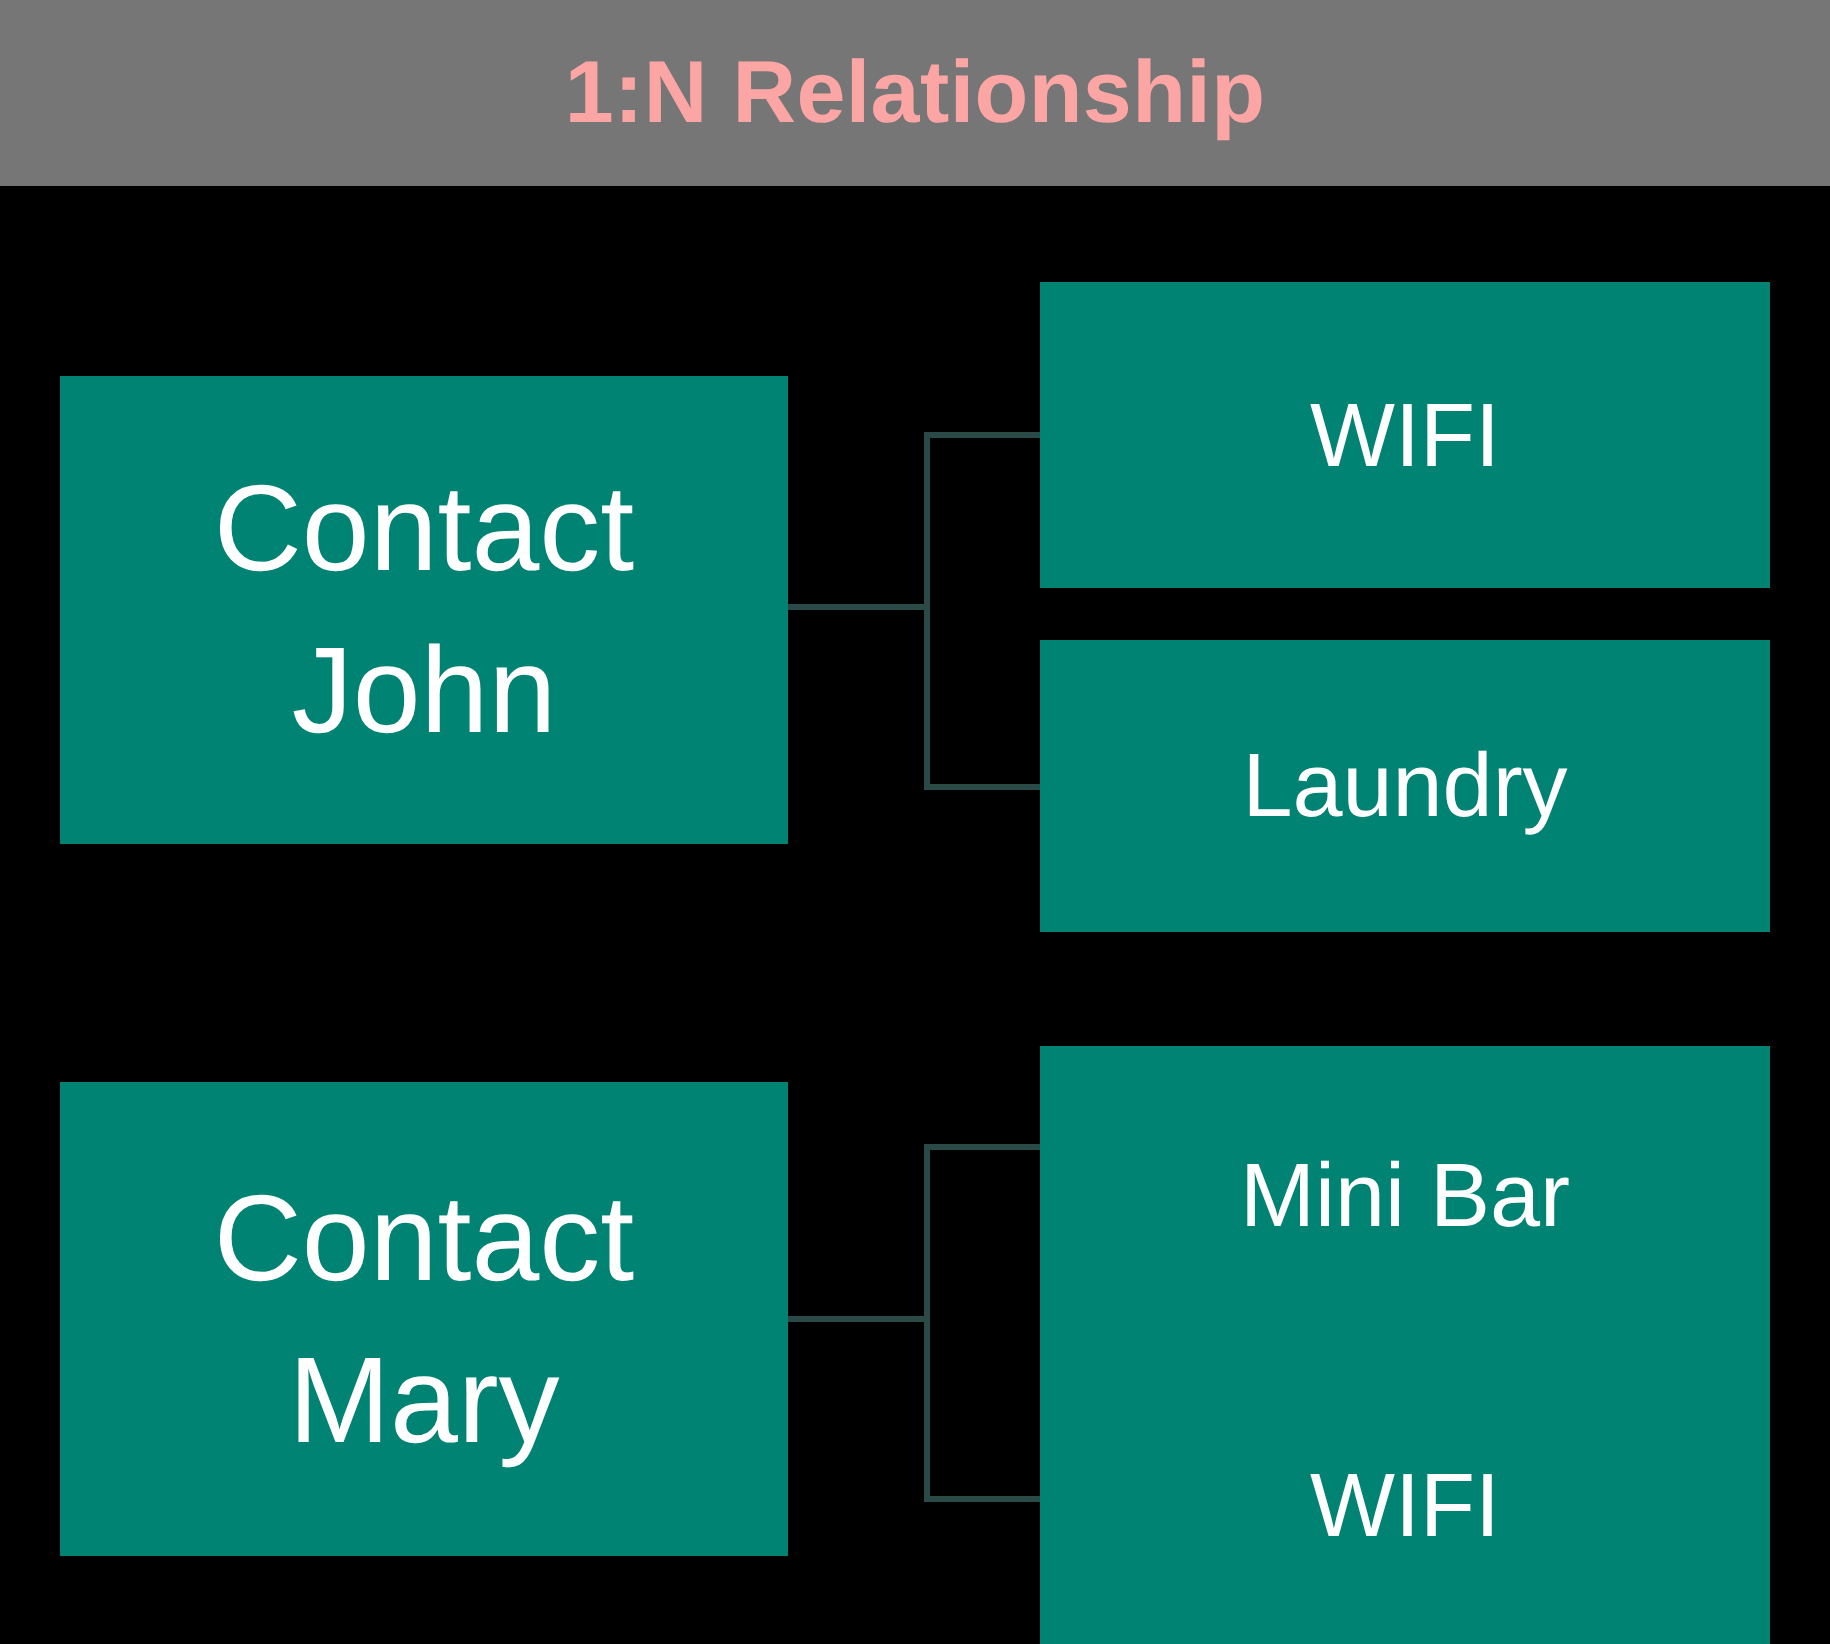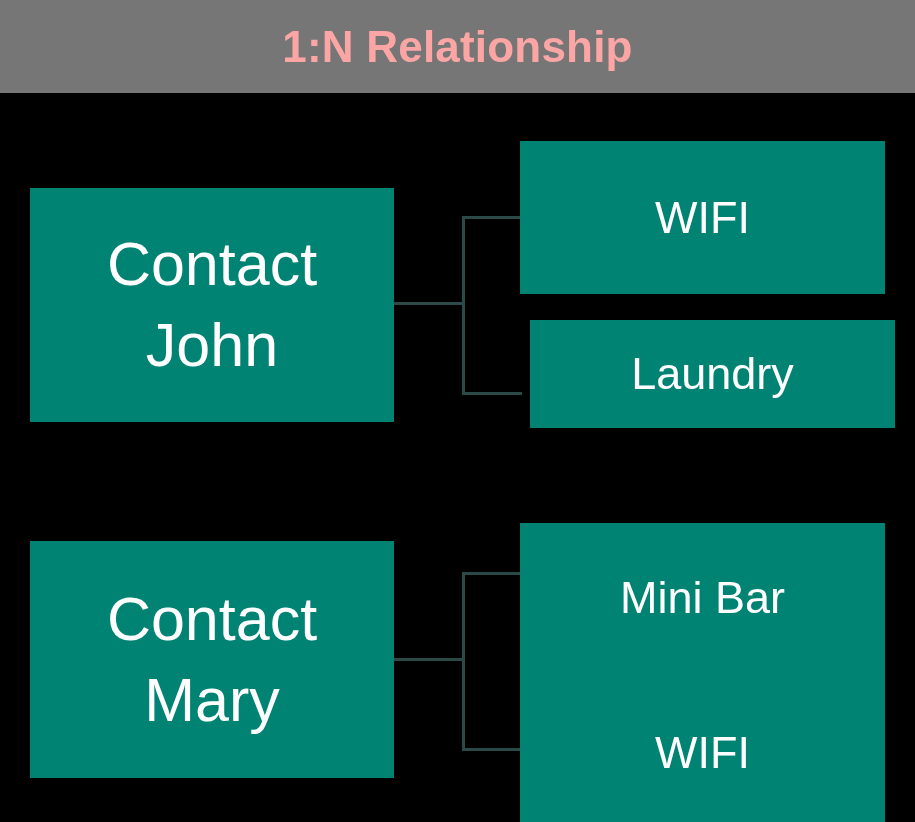--- a/index.html
+++ b/index.html
@@ -70,21 +70,21 @@
   .node.parent .node-label { font-size: 61px; }
 
   
   .node.child { width: 365px; }
   .node.child .node-label { font-size: 45px; }
 
   #node-contact-john { left: 30px; top: 188px; height: 234px; }
   #node-contact-mary { left: 30px; top: 541px; height: 237px; }
 
   #node-wifi-1    { left: 520px; top: 141px; height: 153px; }
-  #node-laundry   { left: 520px; top: 320px; height: 108px; margin-left: 10px; }
+  #node-laundry   { left: 520px; top: 320px; height: 146px; }
   #node-mini-bar  { left: 520px; top: 523px; height: 150px; }
   #node-wifi-2    { left: 520px; top: 673px; height: 160px; }
 
   
   .conn {
     position: absolute;
     background: #2b4a47;
   }
   .conn.h { height: 3px; }
   .conn.v { width: 3px; }

